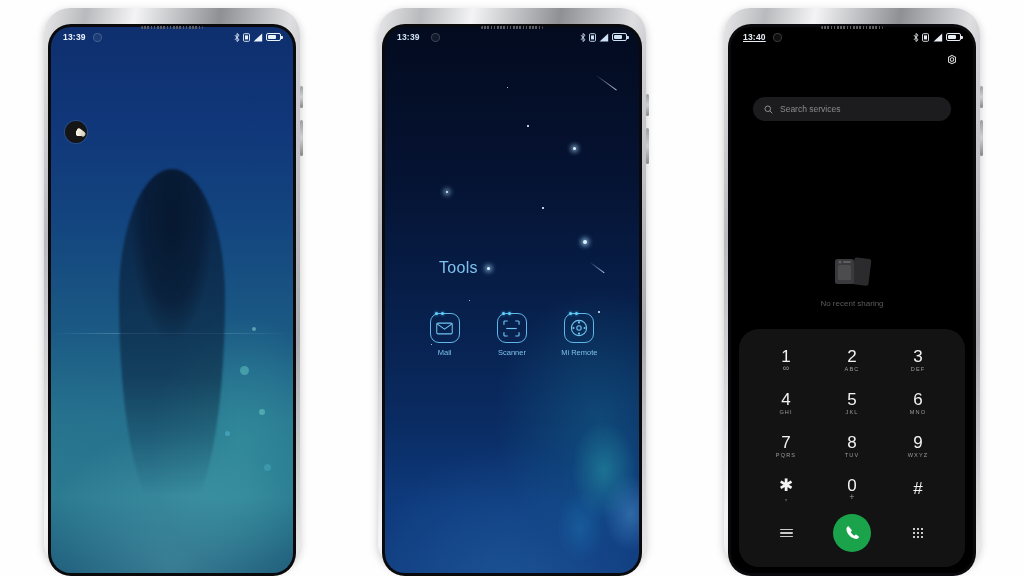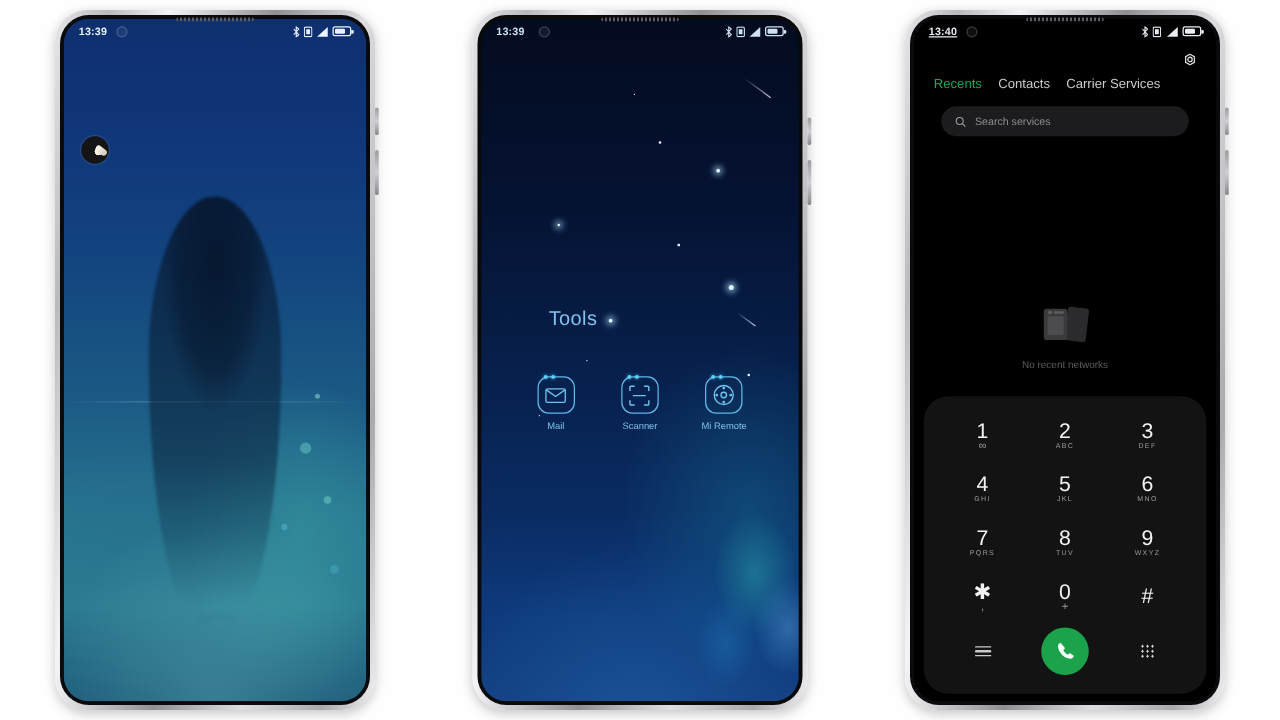--- a/index.html
+++ b/index.html
@@ -19,20 +19,21 @@
     padding: 4px;
     box-shadow: 0 3px 9px rgba(0,0,0,.22);
   }
   .phone-inner {
     position: relative;
     width: 100%; height: 100%;
     border-radius: 23px;
     background: #0a0a0c;
     padding: 3px;
     overflow: hidden;
+    margin-top: 12px;
   }
   .screen {
     position: relative;
     width: 100%; height: 100%;
     border-radius: 20px;
     overflow: hidden;
   }
   .grille {
     position: absolute; top: 2px; left: 50%; transform: translateX(-50%);
     width: 62px; height: 3px; border-radius: 2px;
@@ -505,43 +506,38 @@
           </span>
         </div>
 
         <span class="gear-wrap">
           <svg width="14" height="14" viewBox="0 0 16 16">
             <path d="M8 1.2 L12 3.4 L12 8.6 L8 10.8 L4 8.6 L4 3.4 Z" transform="translate(0,1.5)" stroke="#d6d7d9" stroke-width="1.2" fill="none"></path>
             <circle cx="8" cy="7.5" r="2" stroke="#d6d7d9" stroke-width="1.2" fill="none"></circle>
           </svg>
         </span>
 
-        <div class="tabs">
-          <span class="tab active">Recents</span>
-          <span class="tab">Contacts</span>
-          <span class="tab">Carrier Services</span>
-        </div>
 
         <div class="dsearch">
           <svg width="9" height="9" viewBox="0 0 10 10">
             <circle cx="4.2" cy="4.2" r="3.1" stroke="#9a9b9e" stroke-width="1" fill="none"></circle>
             <line x1="6.5" y1="6.5" x2="9.2" y2="9.2" stroke="#9a9b9e" stroke-width="1"></line>
           </svg>
           <span class="txt">Search services</span>
         </div>
 
         <div class="empty">
           <svg width="44" height="36" viewBox="0 0 44 36">
             <rect x="23" y="3" width="17" height="27" rx="2.5" fill="#2b2b2d" transform="rotate(7 31 16)"></rect>
             <rect x="5" y="4" width="19" height="25" rx="2.5" fill="#3a3a3c"></rect>
             <rect x="8" y="10" width="13" height="15" rx="1.5" fill="#4c4c4f"></rect>
             <circle cx="10" cy="7" r="1.6" fill="#5e5e61"></circle>
             <rect x="13" y="6" width="8" height="2" rx="1" fill="#5e5e61"></rect>
           </svg>
-          <span class="lb">No recent networks</span>
+          <span class="lb">No recent sharing</span>
         </div>
 
         <div class="keypad">
           <div class="kp-grid">
             <div class="key">
                 <span class="d">1</span>
                 <span class="s sym">∞</span>
               </div>
             <div class="key">
                 <span class="d">2</span>

